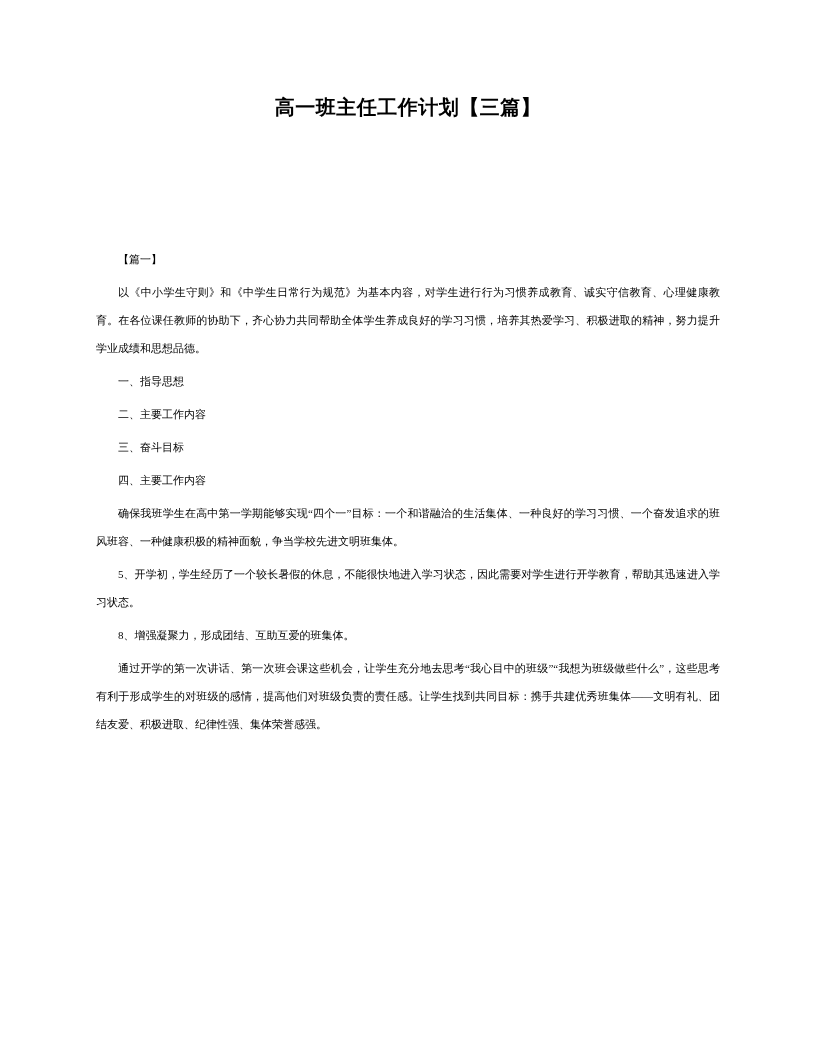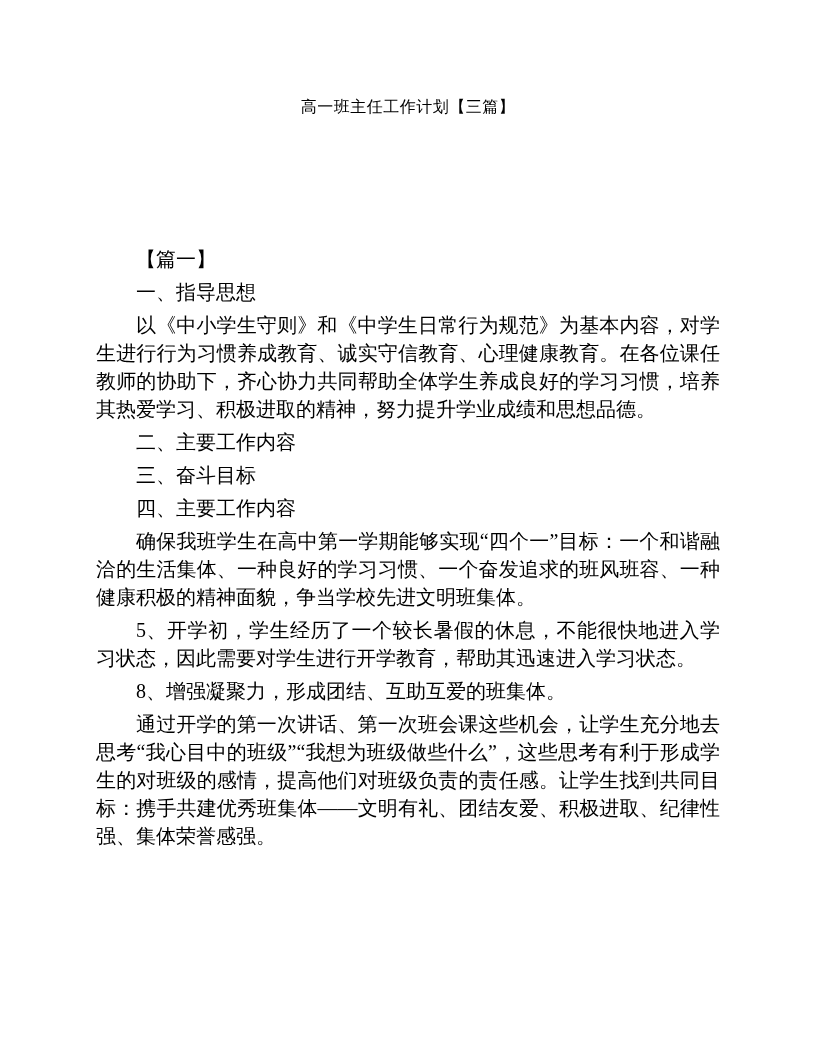--- a/index.html
+++ b/index.html
@@ -14,47 +14,47 @@
     margin: 0 auto;
     background: #ffffff;
     box-sizing: border-box;
     padding: 90px 96px 40px 96px;
     overflow: hidden;
     font-family: "Liberation Serif", "DejaVu Serif", serif;
     color: #000000;
   }
   .doc-title {
     margin: 0 0 121px 0;
-    font-size: 16px;
+    font-size: 20px;
     line-height: 34px;
-    font-weight: normal;
+    font-weight: bold;
     text-align: center;
     letter-spacing: 0.5px;
   }
   .para {
     margin: 0 0 5px 0;
-    font-size: 20px;
+    font-size: 11px;
     line-height: 28px;
     text-align: justify;
     text-indent: 2em;
     word-break: break-all;
   }
 </style>
 </head>
 <body>
 
 <div class="page">
   <h1 class="doc-title">高一班主任工作计划【三篇】</h1>
 
   <p class="para">【篇一】</p>
 
 
+  <p class="para">以《中小学生守则》和《中学生日常行为规范》为基本内容，对学生进行行为习惯养成教育、诚实守信教育、心理健康教育。在各位课任教师的协助下，齐心协力共同帮助全体学生养成良好的学习习惯，培养其热爱学习、积极进取的精神，努力提升学业成绩和思想品德。</p>
+
   <p class="para">一、指导思想</p>
-
-  <p class="para">以《中小学生守则》和《中学生日常行为规范》为基本内容，对学生进行行为习惯养成教育、诚实守信教育、心理健康教育。在各位课任教师的协助下，齐心协力共同帮助全体学生养成良好的学习习惯，培养其热爱学习、积极进取的精神，努力提升学业成绩和思想品德。</p>
 
   <p class="para">二、主要工作内容</p>
 
 
   <p class="para">三、奋斗目标</p>
 
   <p class="para">四、主要工作内容</p>
 
   <p class="para">确保我班学生在高中第一学期能够实现“四个一”目标：一个和谐融洽的生活集体、一种良好的学习习惯、一个奋发追求的班风班容、一种健康积极的精神面貌，争当学校先进文明班集体。</p>
 

